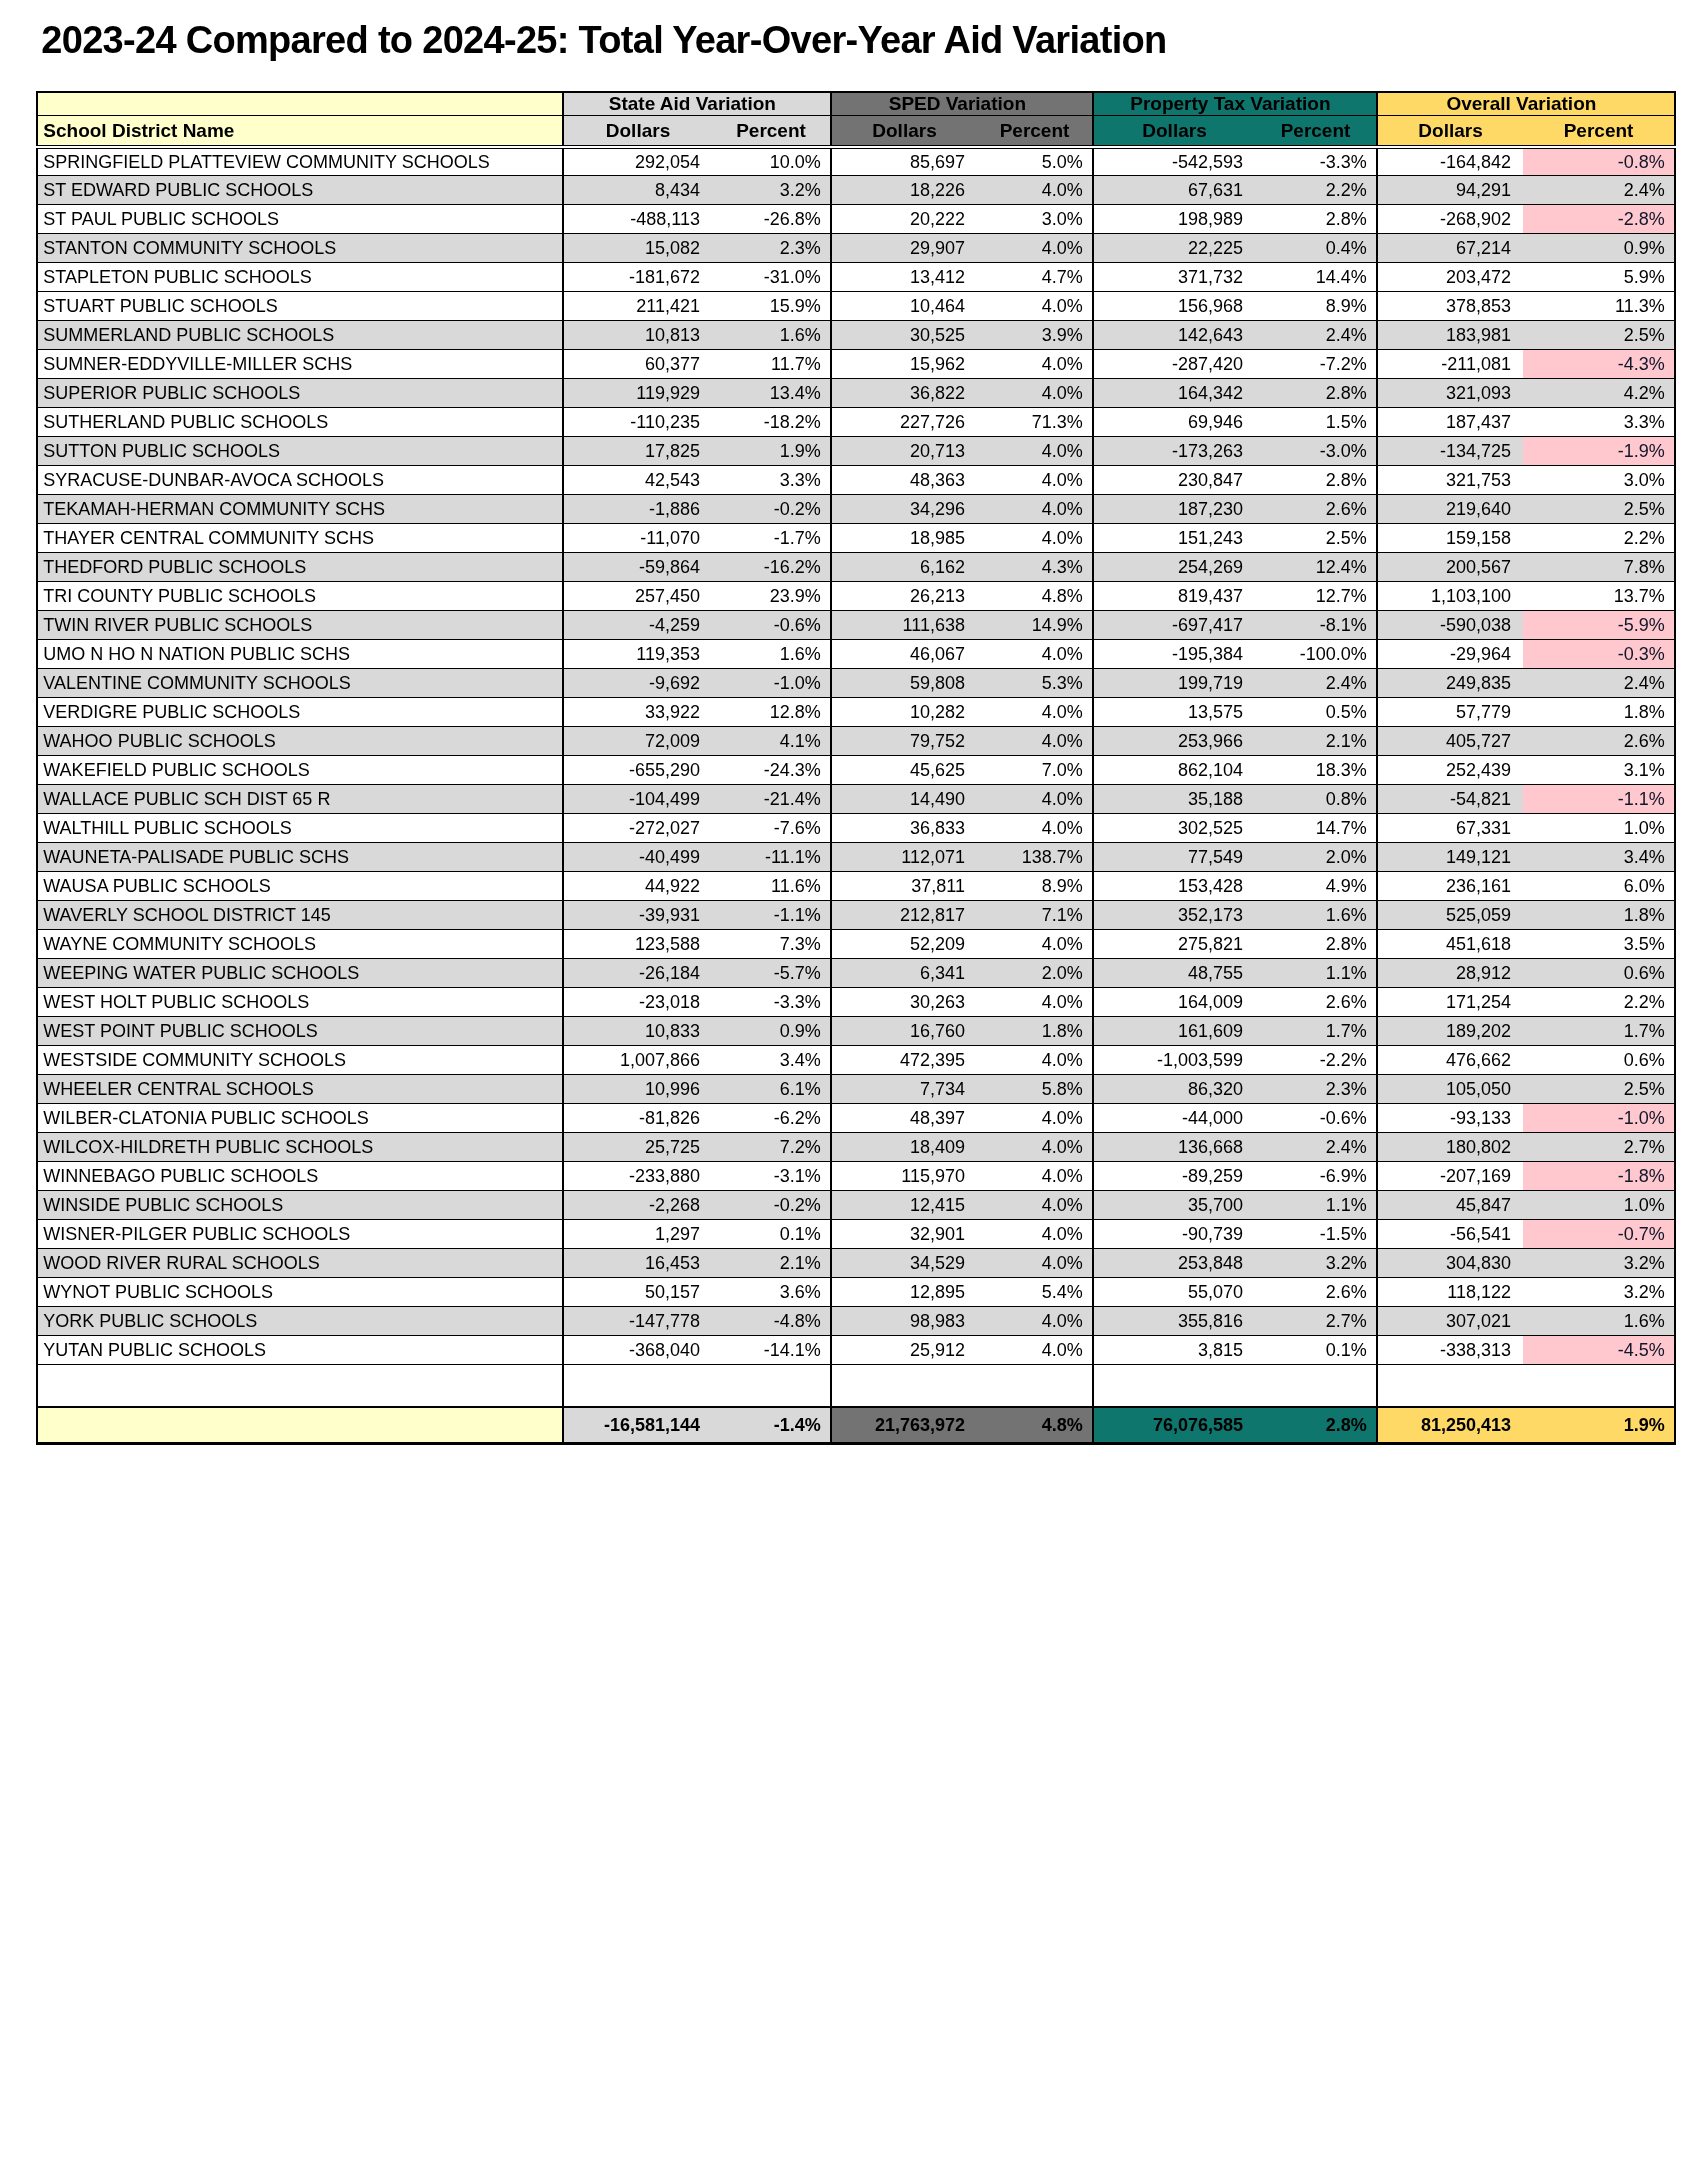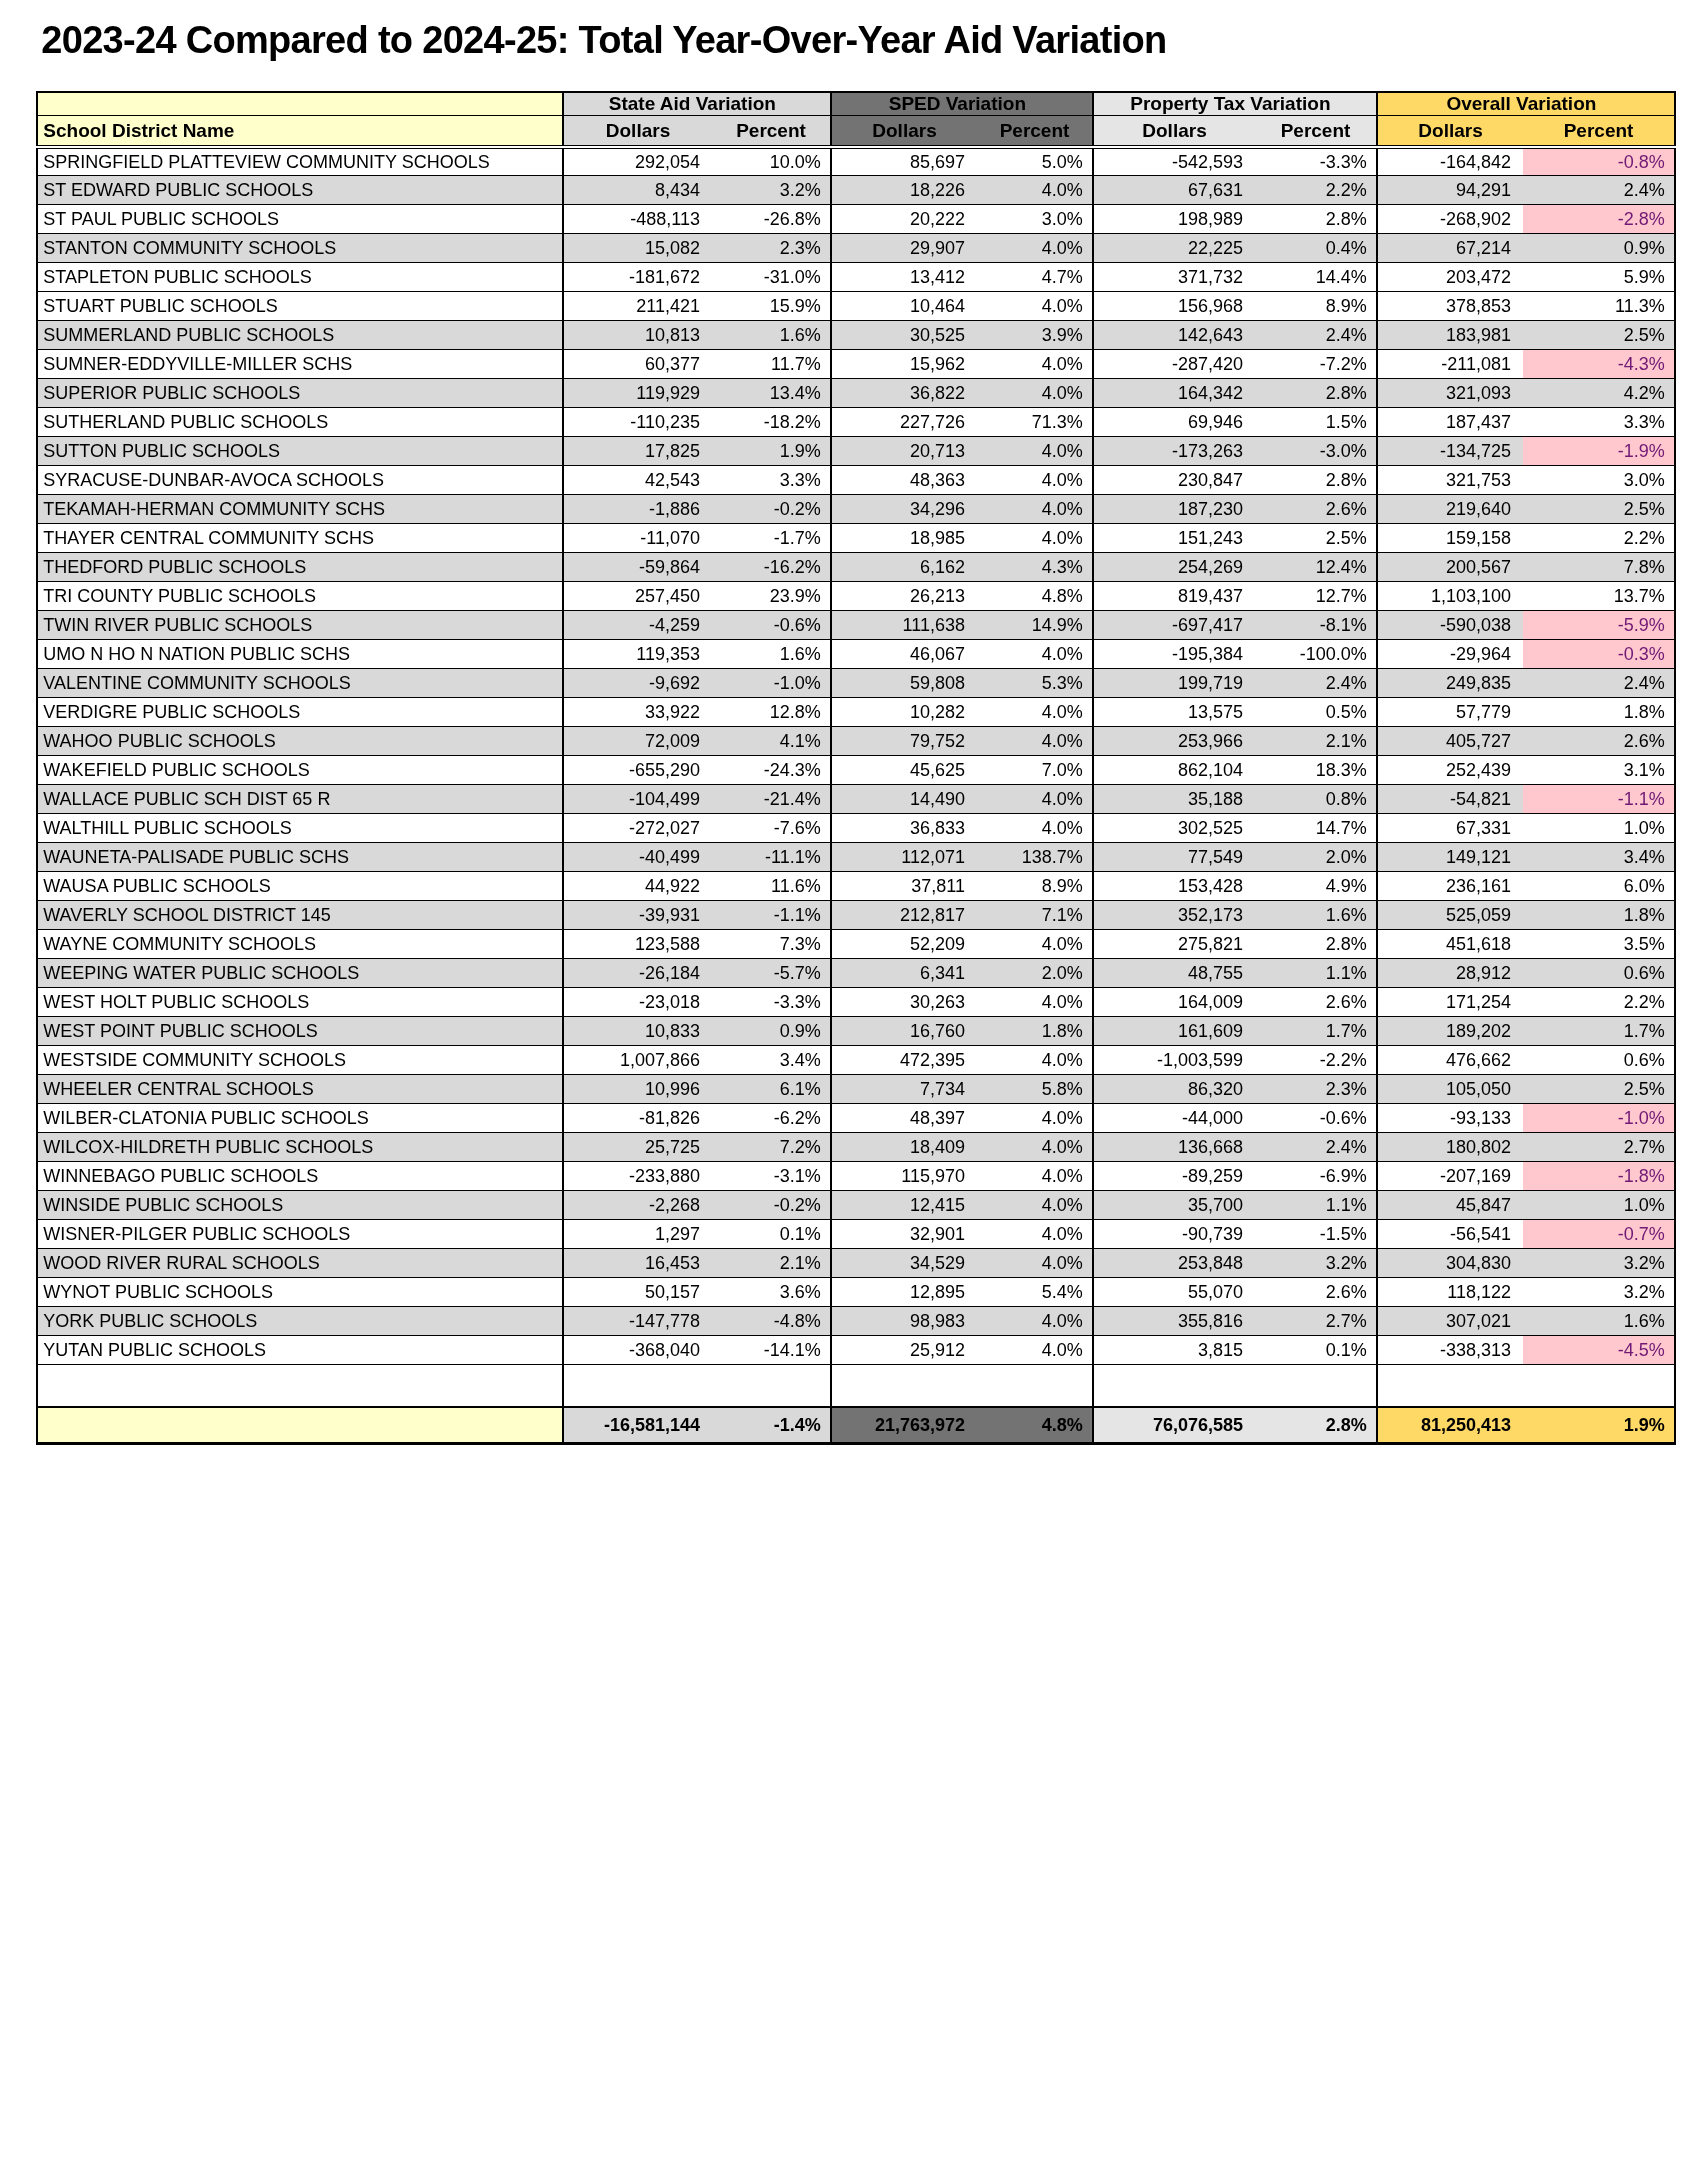--- a/index.html
+++ b/index.html
@@ -42,26 +42,26 @@
   td.d, th.d { text-align: right; padding-right: 12px; }
   td.p, th.p { text-align: right; padding-right: 9.3px; border-right: 2px solid #000; }
   
   tr.group-row th { height: 24px; font-weight: bold; font-size: 19px; text-align: center; }
   tr.sub-row th  { height: 31px; font-weight: bold; font-size: 19px; border-bottom: 4.6px double #000; }
   tr.sub-row th.d, tr.sub-row th.p { text-align: center; padding: 0; }
   tr.sub-row th.name-col { text-align: left; vertical-align: middle; }
   .hdr-name { background: #ffffcc; }
   .bg-g0 { background: #d9d9d9; }
   .bg-g1 { background: #737373; }
-  .bg-g2 { background: #e5e5e5; }
+  .bg-g2 { background: #0f766e; }
   .bg-g3 { background: #ffd966; }
   
   tbody td { height: 29px; }
   tr.stripe td { background: #d9d9d9; }
-  td.neg { background: #ffc7ce !important; color: #701a75; }
+  td.neg { background: #ffc7ce !important; color: #0f172a; }
   tr.spacer td { height: 42px; background: #fff; border-bottom: 2px solid #000; }
   tr.totals td { height: 37px; font-weight: bold; border-bottom: 0; }
 </style>
 </head>
 <body>
 
 <div class="page">
   <h1 class="title">2023-24 Compared to 2024-25: Total Year-Over-Year Aid Variation</h1>
 
   <table class="aid">

